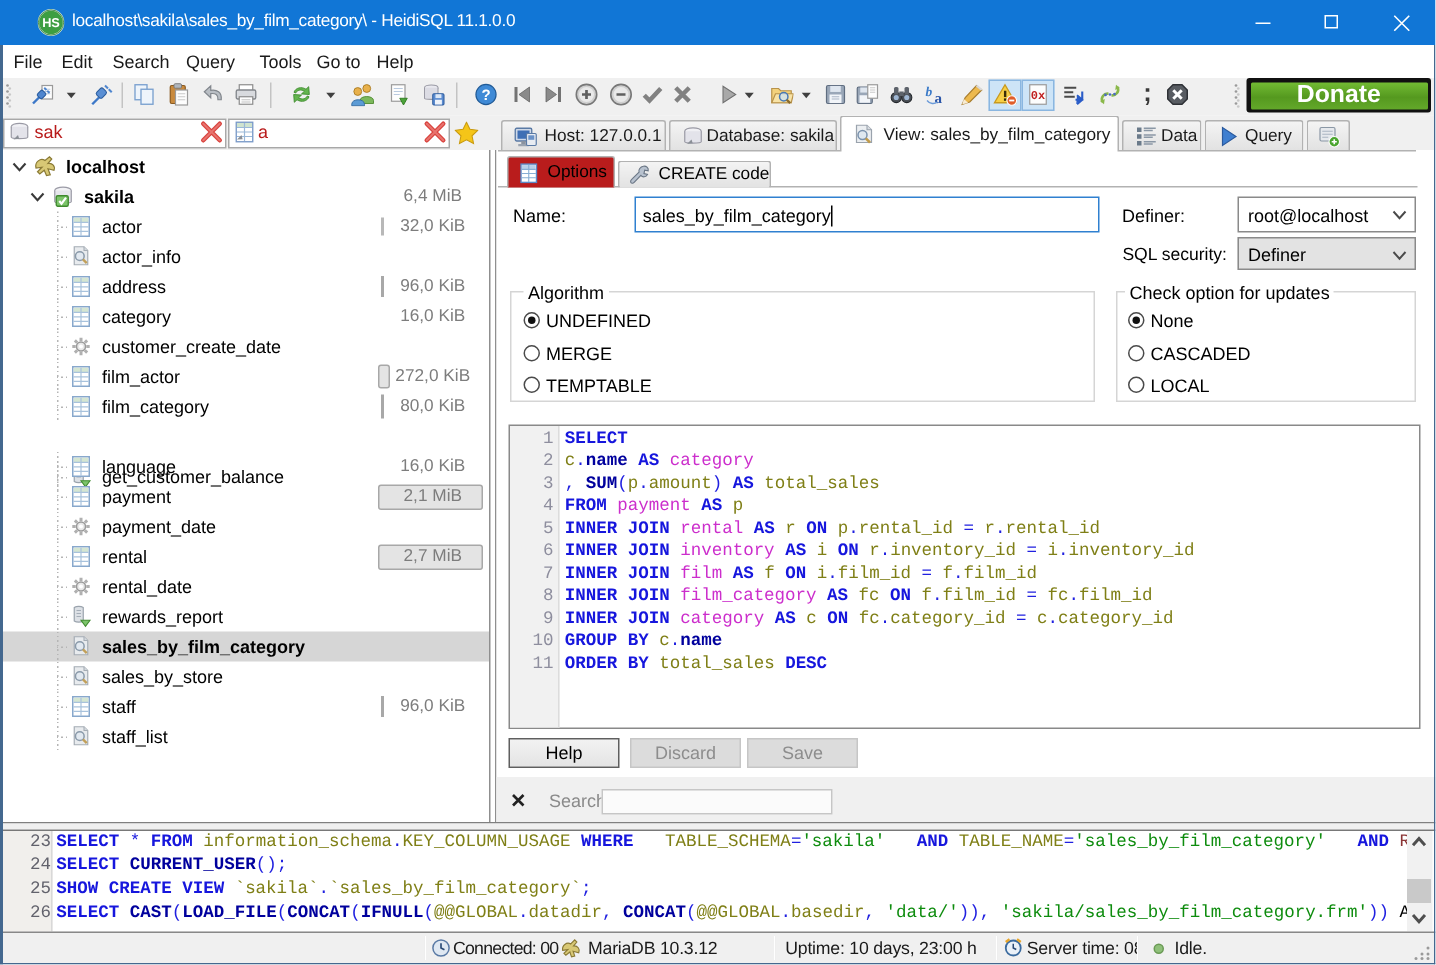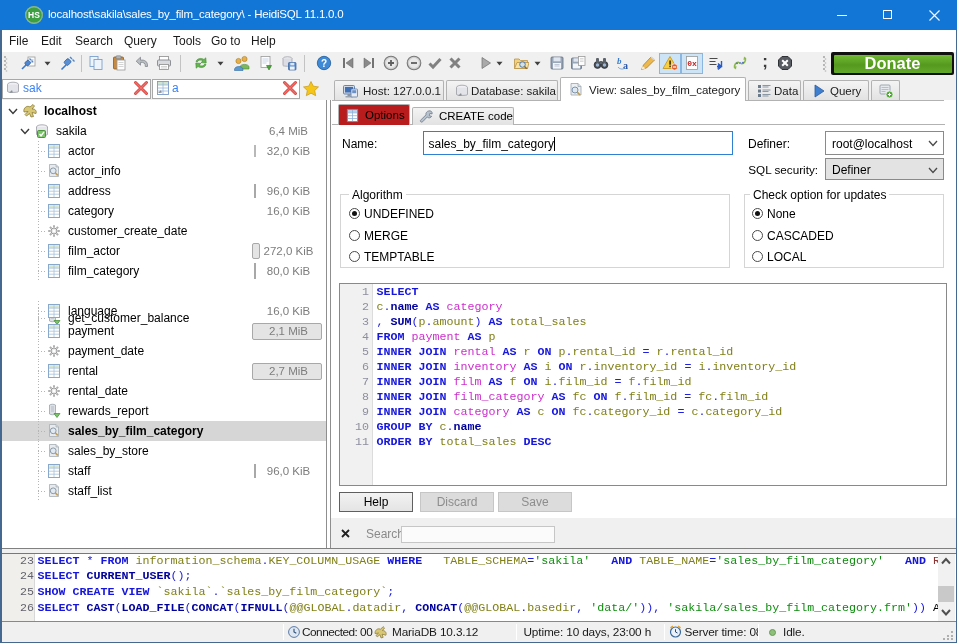--- a/index.html
+++ b/index.html
@@ -6,21 +6,21 @@
 body { position:relative; font-family:"Liberation Sans",sans-serif; background:#fff; }
 .abs { position:absolute; }
 .titlebar { left:0; top:0; width:957px; height:30px; background:#1176d6; }
 .title-text { left:48px; top:8px; color:#fff; font-size:11.5px; letter-spacing:-0.2px; white-space:nowrap; }
 .winbtn { top:0; width:46px; height:30px; color:#fff; text-align:center; }
 .menubar { left:0; top:30px; width:957px; height:22px; background:#fff; }
 .menubar span { position:absolute; top:3.5px; font-size:12px; color:#1a1a1a; }
 .toolbar { left:0; top:52px; width:957px; height:25px; background:#f0f0f0; }
 .row2 { left:0; top:77px; width:957px; height:23px; background:#f0f0f0; }
 .fbox { top:78.5px; height:20px; background:#fff; border:1px solid #a8a8a8; }
-.ftext { position:absolute; top:3px; font-size:12px; color:#3b82f6;text-align:right; }
+.ftext { position:absolute; top:3px; font-size:12px; color:#b91c1c;text-align:right; }
 .tab { position:absolute; top:80px; height:20px; background:linear-gradient(#f4f4f4,#e2e2e2); border:1px solid #b2b2b2; border-bottom:none; border-radius:2px 2px 0 0; font-size:11.5px; color:#1a1a1a; }
 .tab.active { top:77px; height:23px; background:#fff; }
 .tablbl { position:absolute; top:4px; white-space:nowrap; }
 .tab.active .tablbl { top:6px; }
 .tree { left:0; top:100px; width:326px; height:447.5px; background:#fff; overflow:hidden; }
 .trow { position:absolute; left:0; width:326px; height:20px; }
 .trow .lbl { position:absolute; top:3px; font-size:12px; color:#000; white-space:nowrap; }
 .tsize { position:absolute; top:3.5px; font-size:11.5px; color:#7d7d7d; text-align:center; right:2.5px; width:70px; }
 .splitter { left:326px; top:100px; width:5px; height:447.5px; background:#fff; border-left:1px solid #8f8f8f; border-right:1px solid #8f8f8f; }
 .rpanel { left:331px; top:100px; width:626px; height:447.5px; background:#fff; }
@@ -364,21 +364,21 @@
 <div class="trow" style="top:21px;">
 <svg style="left:20px;top:6px" width="10" height="8" viewBox="0 0 10 8">
         <path d="M1 2 L5 6.5 L9 2" stroke="#3a3a3a" stroke-width="1.4" fill="none"></path>
       </svg>
 <svg style="left:34px;top:2px" width="16" height="16" viewBox="0 0 16 16">
         <ellipse cx="8" cy="4" rx="5.5" ry="2.2" fill="#f2f2f5" stroke="#9a9aa5" stroke-width="0.8"></ellipse>
         <path d="M2.5 4 L2.5 11.5 C2.5 12.7 13.5 12.7 13.5 11.5 L13.5 4" fill="#e6e6ec" stroke="#9a9aa5" stroke-width="0.8"></path>
         <rect x="3.5" y="7.5" width="8" height="7" rx="1" fill="#7cc46a" stroke="#3f8a2e" stroke-width="0.9"></rect>
         <path d="M5.5 11 L7 12.8 L10 8.8" stroke="#fff" stroke-width="1.4" fill="none"></path>
       </svg>
-<div class="lbl" style="left:56px;font-weight:normal;">sakila</div>
+<div class="lbl" style="left:56px;font-weight:bold;">sakila</div>
 <div class="tsize">6,4 MiB</div>
 </div>
 <div class="trow" style="top:41px;">
 <div style="position:absolute;left:38px;top:0;width:1px;height:20px;background:repeating-linear-gradient(#b5b5b5 0 1px,transparent 1px 3px)"></div>
 <div style="position:absolute;left:38px;top:10px;width:7px;height:1px;background:repeating-linear-gradient(90deg,#b5b5b5 0 1px,transparent 1px 3px)"></div>
 <svg style="left:46px;top:2px" width="16" height="16" viewBox="0 0 16 16">
         <rect x="2.5" y="1.5" width="11" height="13" fill="#fff" stroke="#88a8cc" stroke-width="1"></rect>
         <rect x="3.2" y="2.2" width="9.6" height="2.8" fill="#d5e6d2"></rect>
         <path d="M3 5.2 h10 M3 8.2 h10 M3 11.2 h10 M8 2.2 v12" stroke="#a8c2dc" stroke-width="0.8"></path>
       </svg>

